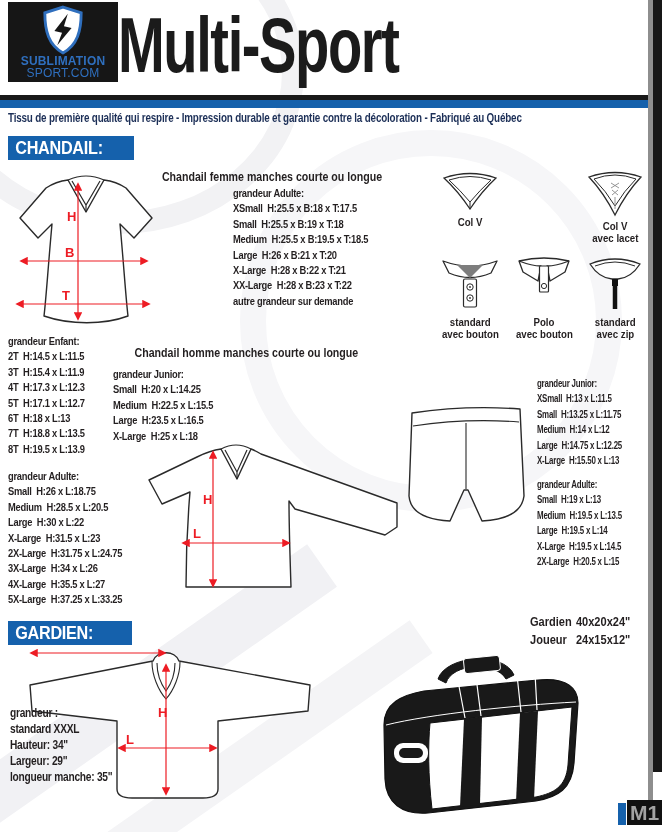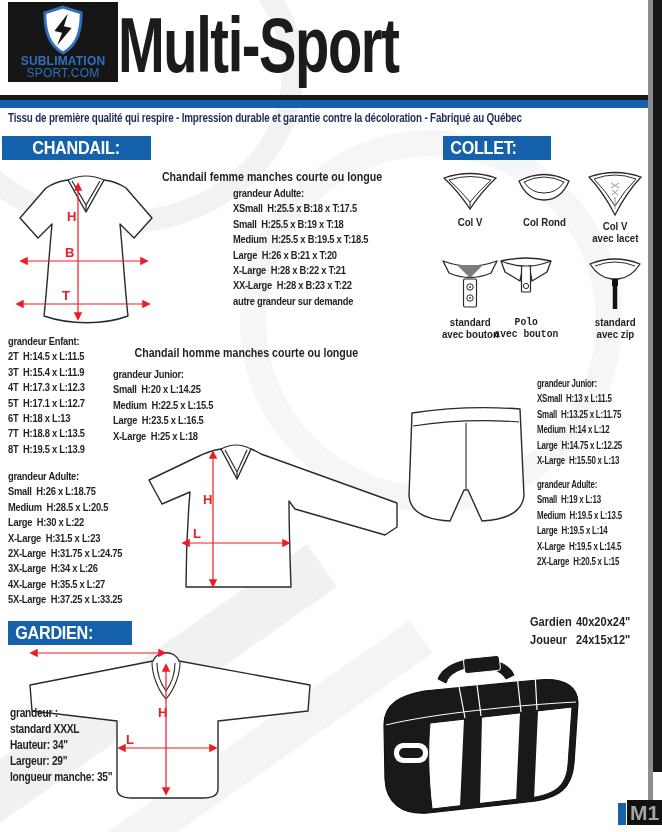--- a/index.html
+++ b/index.html
@@ -60,22 +60,21 @@
 
   <div class="big-title" style="left:118px;top:5px;">Multi-Sport</div>
 
   <div class="bar-black"></div>
   <div class="bar-blue"></div>
   <div class="tagline" style="left:8px;top:111px;">Tissu de première qualité qui respire - Impression durable et garantie contre la décoloration - Fabriqué au Québec</div>
 
   <div class="layer z2" style="left:648px;top:0;width:5px;height:804px;background:#8e8e8e;"></div>
   <div class="layer z2" style="left:653px;top:0;width:9px;height:772px;background:#161616;"></div>
 
-  <div class="hdr-box" style="left:2px;top:136px;width:126px;padding-left:23px;"><span>CHANDAIL:</span></div>
-  <div class="hdr-box" style="left:443px;top:136px;width:108px;"><span>COLLET:</span></div>
+  <div class="hdr-box" style="left:8px;top:136px;width:126px;"><span>CHANDAIL:</span></div>
   <div class="hdr-box" style="left:8px;top:621px;width:124px;"><span>GARDIEN:</span></div>
 
   <svg class="layer" style="left:8px;top:168px;" width="155" height="165" viewBox="0 0 155 165">
     <defs>
       <marker id="wj-a" viewBox="0 0 10 10" refX="8" refY="5" markerWidth="7" markerHeight="7" orient="auto-start-reverse">
         <path d="M0,0 L10,5 L0,10 Z" fill="#ed1c24"></path>
       </marker>
     </defs>
     <path d="M60,12 C52,13 44,16 38,20 L12,50 L30,70 L44,56 C40,100 38,132 36,148 C62,157 96,157 120,148 C118,132 116,100 112,56 L126,70 L144,50 L118,20 C112,16 104,13 96,12 L78,44 Z" fill="#fff" stroke="#2a2a2a" stroke-width="1.4" stroke-linejoin="round"></path>
     <path d="M60,12 Q78,4 96,12 M64,13 L78,37 L92,13 M78,37 L78,44" fill="none" stroke="#2a2a2a" stroke-width="1.2"></path>
@@ -145,27 +144,20 @@
     <text x="48" y="101" font-size="13" font-weight="bold" fill="#ed1c24">L</text>
   </svg>
 
   <div class="collar-cell" style="left:434px;top:171px;width:72px;">
     <svg width="60" height="42" viewBox="0 0 60 42">
       <path d="M4,7 Q30,-2 56,7 Q42,20 30,38 Q18,20 4,7 Z" fill="#fff" stroke="#2a2a2a" stroke-width="1.3"></path>
       <path d="M9,9 Q30,2 51,9 Q40,19 30,31 Q20,19 9,9 M30,31 L30,38" fill="none" stroke="#2a2a2a" stroke-width="1"></path>
     </svg>
     <div class="collar-label">Col V</div>
   </div>
-  <div class="collar-cell" style="left:506px;top:171px;width:76px;">
-    <svg width="60" height="42" viewBox="0 0 60 42">
-      <path d="M5,10 Q30,-3 55,10 Q47,29 30,29 Q13,29 5,10 Z" fill="#fff" stroke="#2a2a2a" stroke-width="1.3"></path>
-      <path d="M10,11 Q30,1 50,11 Q43,22 30,22 Q17,22 10,11" fill="none" stroke="#2a2a2a" stroke-width="1"></path>
-    </svg>
-    <div class="collar-label">Col Rond</div>
-  </div>
   <div class="collar-cell" style="left:578px;top:171px;width:74px;">
     <svg width="60" height="46" viewBox="0 0 60 46">
       <path d="M4,6 Q30,-3 56,6 Q41,22 30,44 Q19,22 4,6 Z" fill="#fff" stroke="#2a2a2a" stroke-width="1.3"></path>
       <path d="M9,8 Q30,0 51,8 Q39,20 30,35 Q21,20 9,8" fill="none" stroke="#2a2a2a" stroke-width="1"></path>
       <path d="M26,12 L34,17 M34,12 L26,17 M27,19 L33,24 M33,19 L27,24 M30,26 L30,38" fill="none" stroke="#8a8a8a" stroke-width="0.9"></path>
     </svg>
     <div class="collar-label">Col V</div>
     <div class="collar-label" style="margin-top:0;">avec lacet</div>
   </div>
   <div class="collar-cell" style="left:428px;top:257px;width:84px;">
@@ -174,21 +166,21 @@
       <path d="M17,8 L43,8 L30,21 Z" fill="#7d7d7d"></path>
       <rect x="23.5" y="22" width="13" height="28" rx="1.5" fill="#fff" stroke="#2a2a2a" stroke-width="1.2"></rect>
       <circle cx="30" cy="30" r="3.2" fill="#fff" stroke="#2a2a2a" stroke-width="1"></circle>
       <circle cx="30" cy="41" r="3.2" fill="#fff" stroke="#2a2a2a" stroke-width="1"></circle>
       <circle cx="30" cy="30" r="0.9" fill="#333"></circle>
         <circle cx="30" cy="41" r="0.9" fill="#333"></circle>
     </svg>
     <div class="collar-label">standard</div>
     <div class="collar-label" style="margin-top:0;">avec bouton</div>
   </div>
-  <div class="collar-cell" style="left:486px;top:257px;width:80px;font-family:Liberation Mono, monospace;">
+  <div class="collar-cell" style="left:504px;top:257px;width:80px;">
     <svg width="60" height="56" viewBox="0 0 60 56">
       <path d="M5,4 Q30,-2 55,4" fill="none" stroke="#2a2a2a" stroke-width="1.3"></path>
       <path d="M5,4 Q18,9 27,9 L24,24 L9,15 Z" fill="#fff" stroke="#2a2a2a" stroke-width="1.3" stroke-linejoin="round"></path>
       <path d="M55,4 Q42,9 33,9 L36,24 L51,15 Z" fill="#fff" stroke="#2a2a2a" stroke-width="1.3" stroke-linejoin="round"></path>
       <rect x="25.5" y="9" width="9" height="26" rx="1" fill="#fff" stroke="#2a2a2a" stroke-width="1.2"></rect>
       <circle cx="30" cy="29" r="2.6" fill="#fff" stroke="#2a2a2a" stroke-width="1"></circle>
     </svg>
     <div class="collar-label">Polo</div>
     <div class="collar-label" style="margin-top:0;">avec bouton</div>
   </div>

